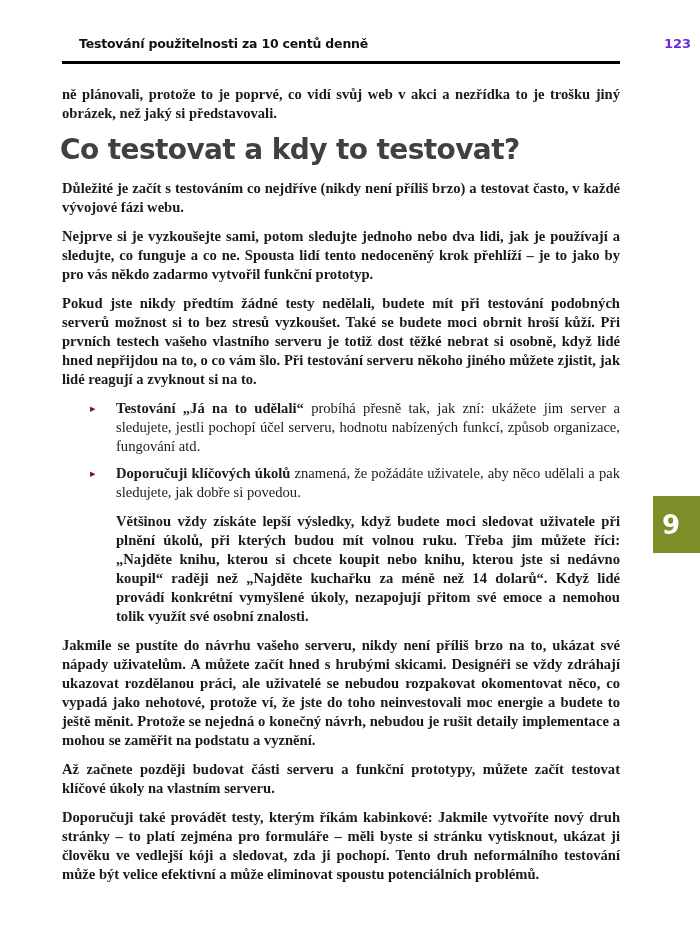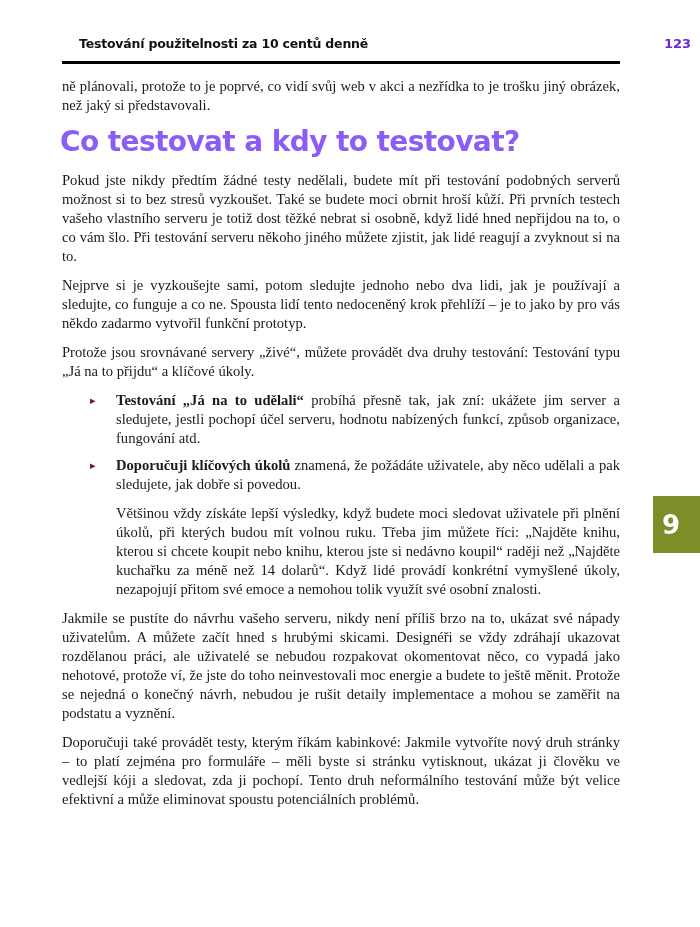--- a/index.html
+++ b/index.html
@@ -15,24 +15,24 @@
     font-family: "DejaVu Sans", sans-serif; font-weight: bold; font-size: 13px; color: #6d28d9; margin-left: 24px;
   }
   .head-rule {
     position: absolute; left: 62px; top: 61px; width: 558px; height: 3px; background: #000;
   }
   .content {
     position: absolute; left: 62px; top: 77px; width: 558px;
     font-family: "Liberation Serif", serif; font-size: 14.6px; line-height: 19px; color: #1a1a1a;
     text-align: justify;
   }
-  .content p { margin: 0 0 10px 0; }
+  .content p { margin: 8px 0 10px 0; font-weight: bold; }
   .section-title {
     font-family: "DejaVu Sans", sans-serif; font-weight: bold; font-size: 28px; line-height: 34px;
-    color: #8b5cf6; margin: 10px 0 12px -2px; letter-spacing: -0.6px; text-align: left;
+    color: #404040; margin: 10px 0 12px -2px; letter-spacing: -0.6px; text-align: left;
   }
   .bullets { margin: 0 0 10px 0; padding-left: 54px; }
   .bullet { position: relative; margin-bottom: 8px; }
   .bullet-marker {
     position: absolute; left: -26px; top: 0; color: #7a1418; font-size: 11px;
     font-family: "DejaVu Sans", sans-serif;
   }
   .bullet b { font-weight: bold; }
   .indented { margin: 0 0 10px 0; padding-left: 54px; }
   .chapter-tab {
@@ -51,32 +51,33 @@
 
 <div class="chapter-tab">
   <span>9</span>
 </div>
 
 <div class="content">
   <p>ně plánovali, protože to je poprvé, co vidí svůj web v akci a nezřídka to je trošku jiný obrázek, než jaký si představovali.</p>
 
   <h2 class="section-title">Co testovat a kdy to testovat?</h2>
 
+  <p>Důležité je začít s testováním co nejdříve (nikdy není příliš brzo) a testovat často, v každé vývojové fázi webu.</p>
+  <p>Nejprve si je vyzkoušejte sami, potom sledujte jednoho nebo dva lidi, jak je používají a sledujte, co funguje a co ne. Spousta lidí tento nedoceněný krok přehlíží – je to jako by pro vás někdo zadarmo vytvořil funkční prototyp.</p>
   <p>Pokud jste nikdy předtím žádné testy nedělali, budete mít při testování podobných serverů možnost si to bez stresů vyzkoušet. Také se budete moci obrnit hroší kůží. Při prvních testech vašeho vlastního serveru je totiž dost těžké nebrat si osobně, když lidé hned nepřijdou na to, o co vám šlo. Při testování serveru někoho jiného můžete zjistit, jak lidé reagují a zvyknout si na to.</p>
-  <p>Nejprve si je vyzkoušejte sami, potom sledujte jednoho nebo dva lidi, jak je používají a sledujte, co funguje a co ne. Spousta lidí tento nedoceněný krok přehlíží – je to jako by pro vás někdo zadarmo vytvořil funkční prototyp.</p>
-  <p>Protože jsou srovnávané servery „živé“, můžete provádět dva druhy testování: Testování typu „Já na to přijdu“ a klíčové úkoly.</p>
 
   <div class="bullets">
     <div class="bullet">
       <span class="bullet-marker">▸</span>
       <b>Testování „Já na to udělali“</b><span> probíhá přesně tak, jak zní: ukážete jim server a sledujete, jestli pochopí účel serveru, hodnotu nabízených funkcí, způsob organizace, fungování atd.</span>
     </div>
     <div class="bullet">
       <span class="bullet-marker">▸</span>
       <b>Doporučuji klíčových úkolů</b><span> znamená, že požádáte uživatele, aby něco udělali a pak sledujete, jak dobře si povedou.</span>
     </div>
   </div>
 
   <p class="indented">Většinou vždy získáte lepší výsledky, když budete moci sledovat uživatele při plnění úkolů, při kterých budou mít volnou ruku. Třeba jim můžete říci: „Najděte knihu, kterou si chcete koupit nebo knihu, kterou jste si nedávno koupil“ raději než „Najděte kuchařku za méně než 14 dolarů“. Když lidé provádí konkrétní vymyšlené úkoly, nezapojují přitom své emoce a nemohou tolik využít své osobní znalosti.</p>
 
   <p>Jakmile se pustíte do návrhu vašeho serveru, nikdy není příliš brzo na to, ukázat své nápady uživatelům. A můžete začít hned s hrubými skicami. Designéři se vždy zdráhají ukazovat rozdělanou práci, ale uživatelé se nebudou rozpakovat okomentovat něco, co vypadá jako nehotové, protože ví, že jste do toho neinvestovali moc energie a budete to ještě měnit. Protože se nejedná o konečný návrh, nebudou je rušit detaily implementace a mohou se zaměřit na podstatu a vyznění.</p>
+  <p>Až začnete později budovat části serveru a funkční prototypy, můžete začít testovat klíčové úkoly na vlastním serveru.</p>
   <p>Doporučuji také provádět testy, kterým říkám kabinkové: Jakmile vytvoříte nový druh stránky – to platí zejména pro formuláře – měli byste si stránku vytisknout, ukázat ji člověku ve vedlejší kóji a sledovat, zda ji pochopí. Tento druh neformálního testování může být velice efektivní a může eliminovat spoustu potenciálních problémů.</p>
 </div>
 
 </body></html>

